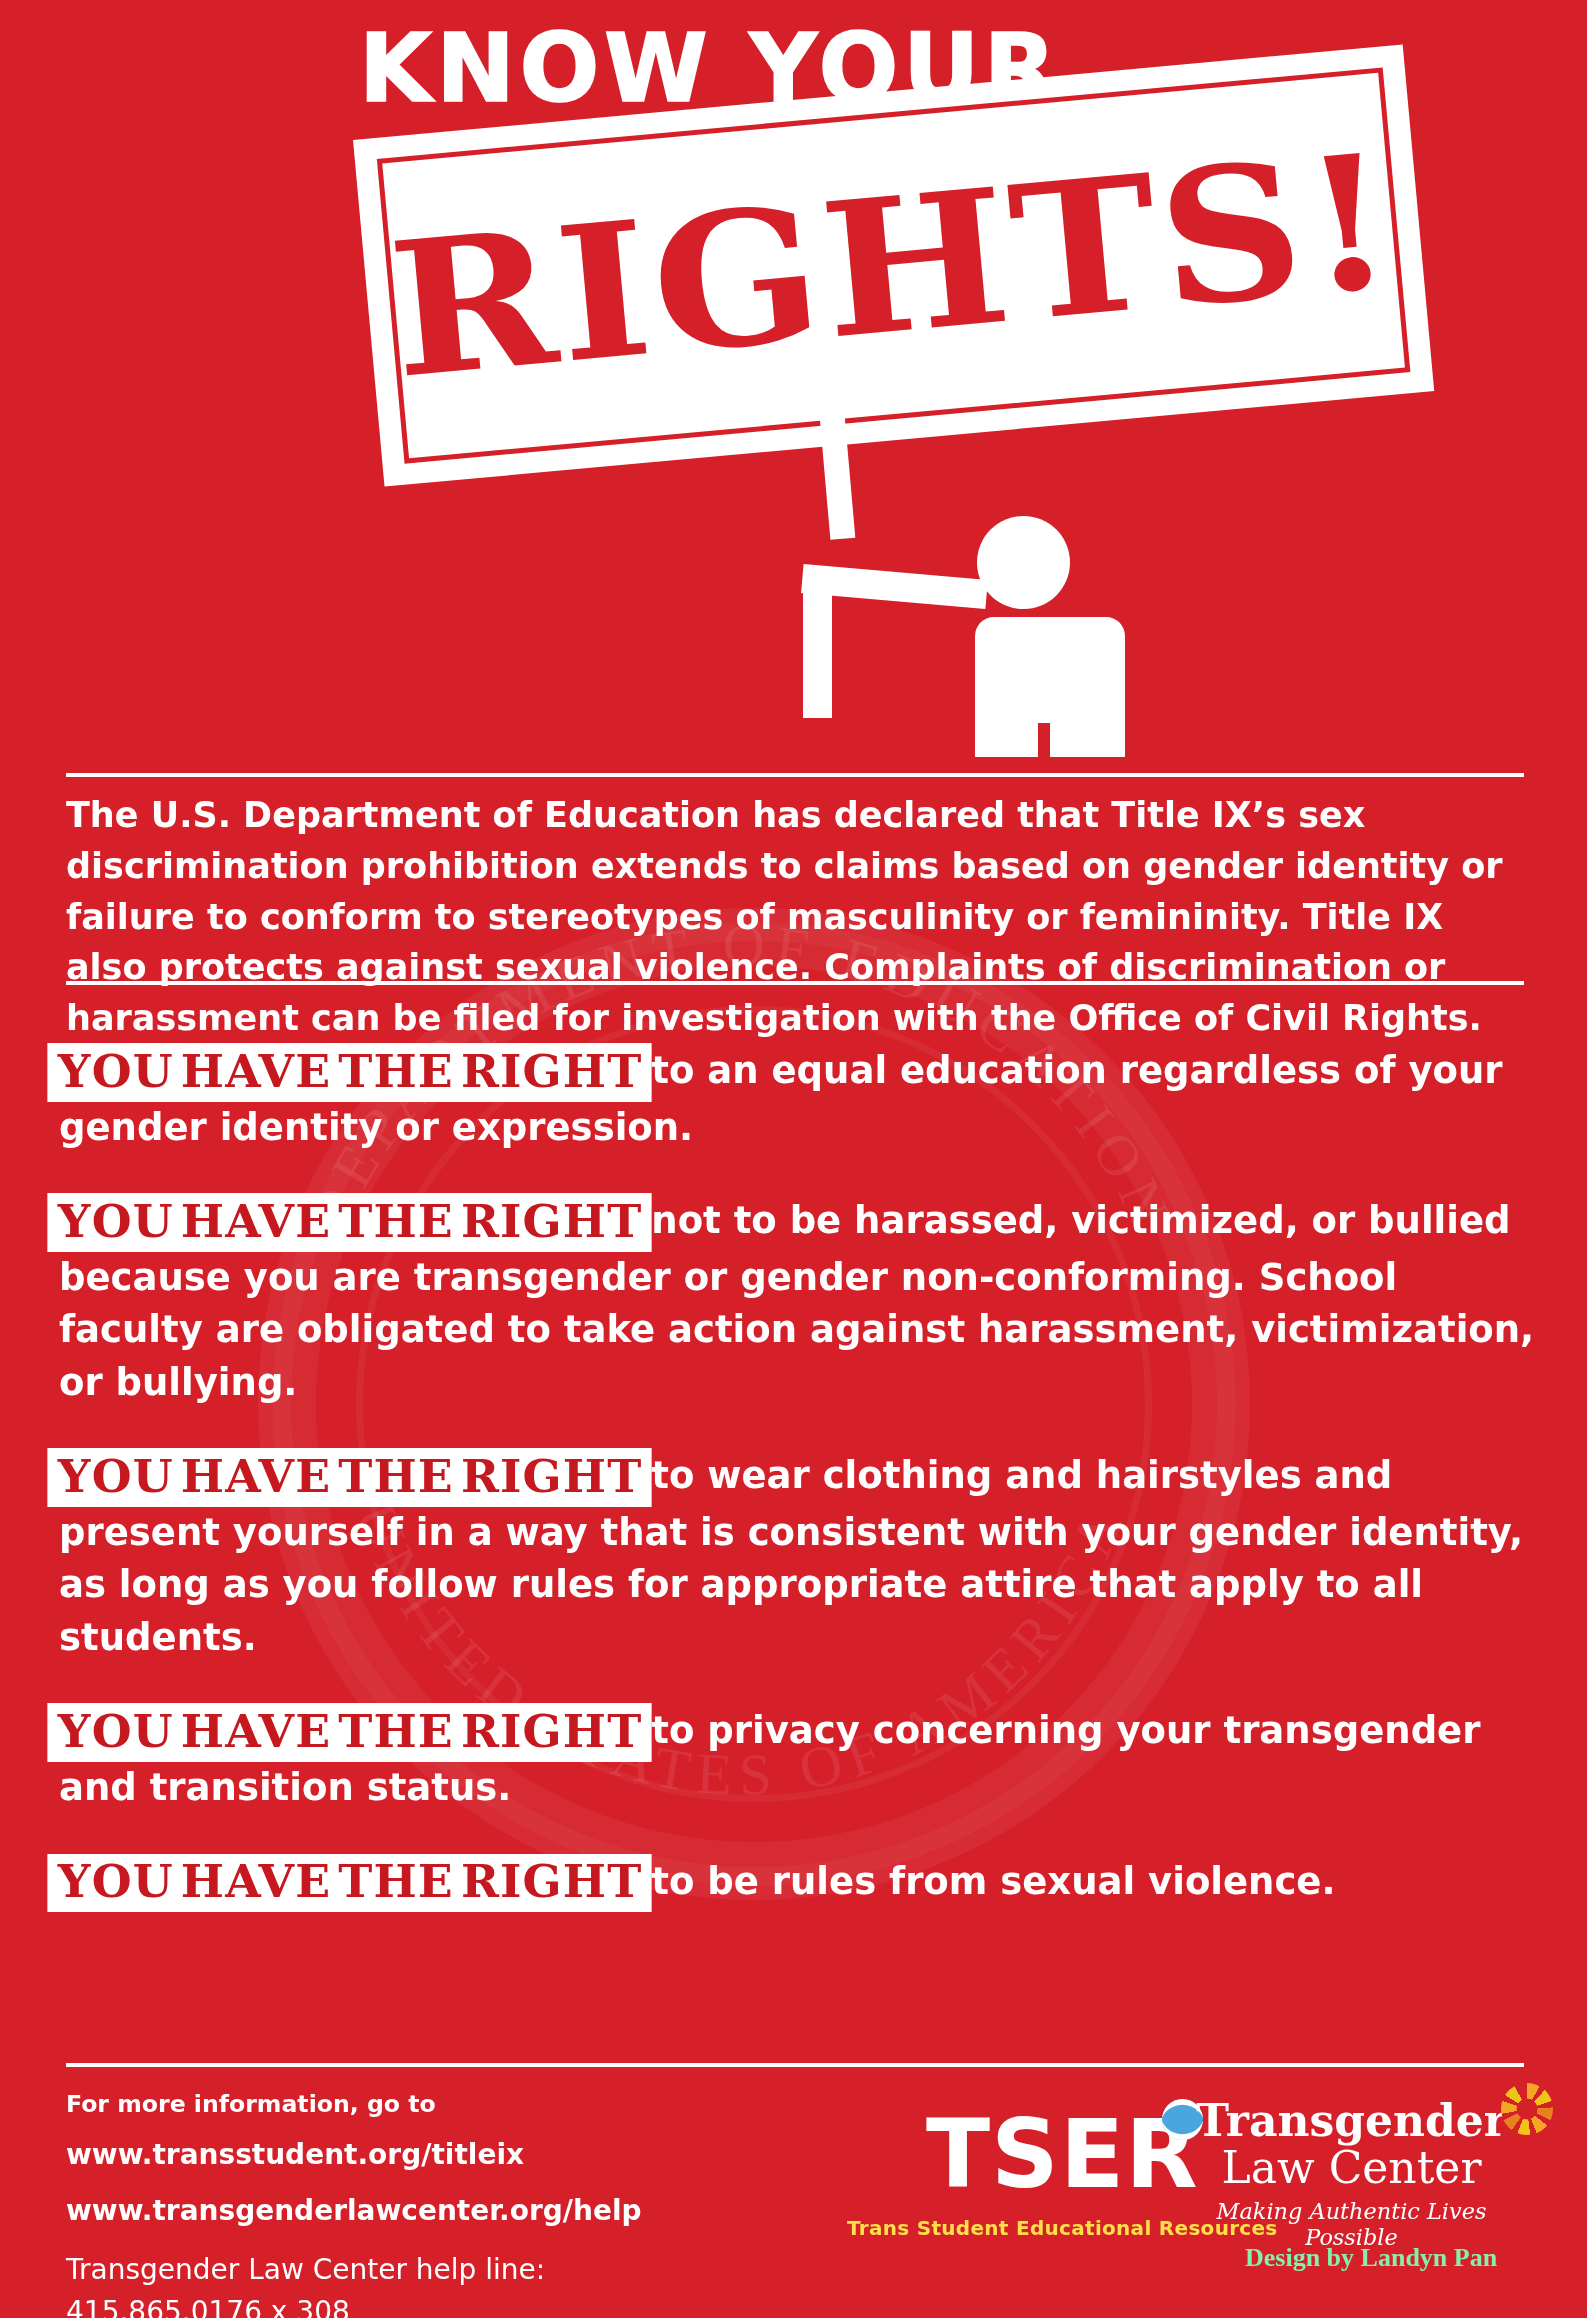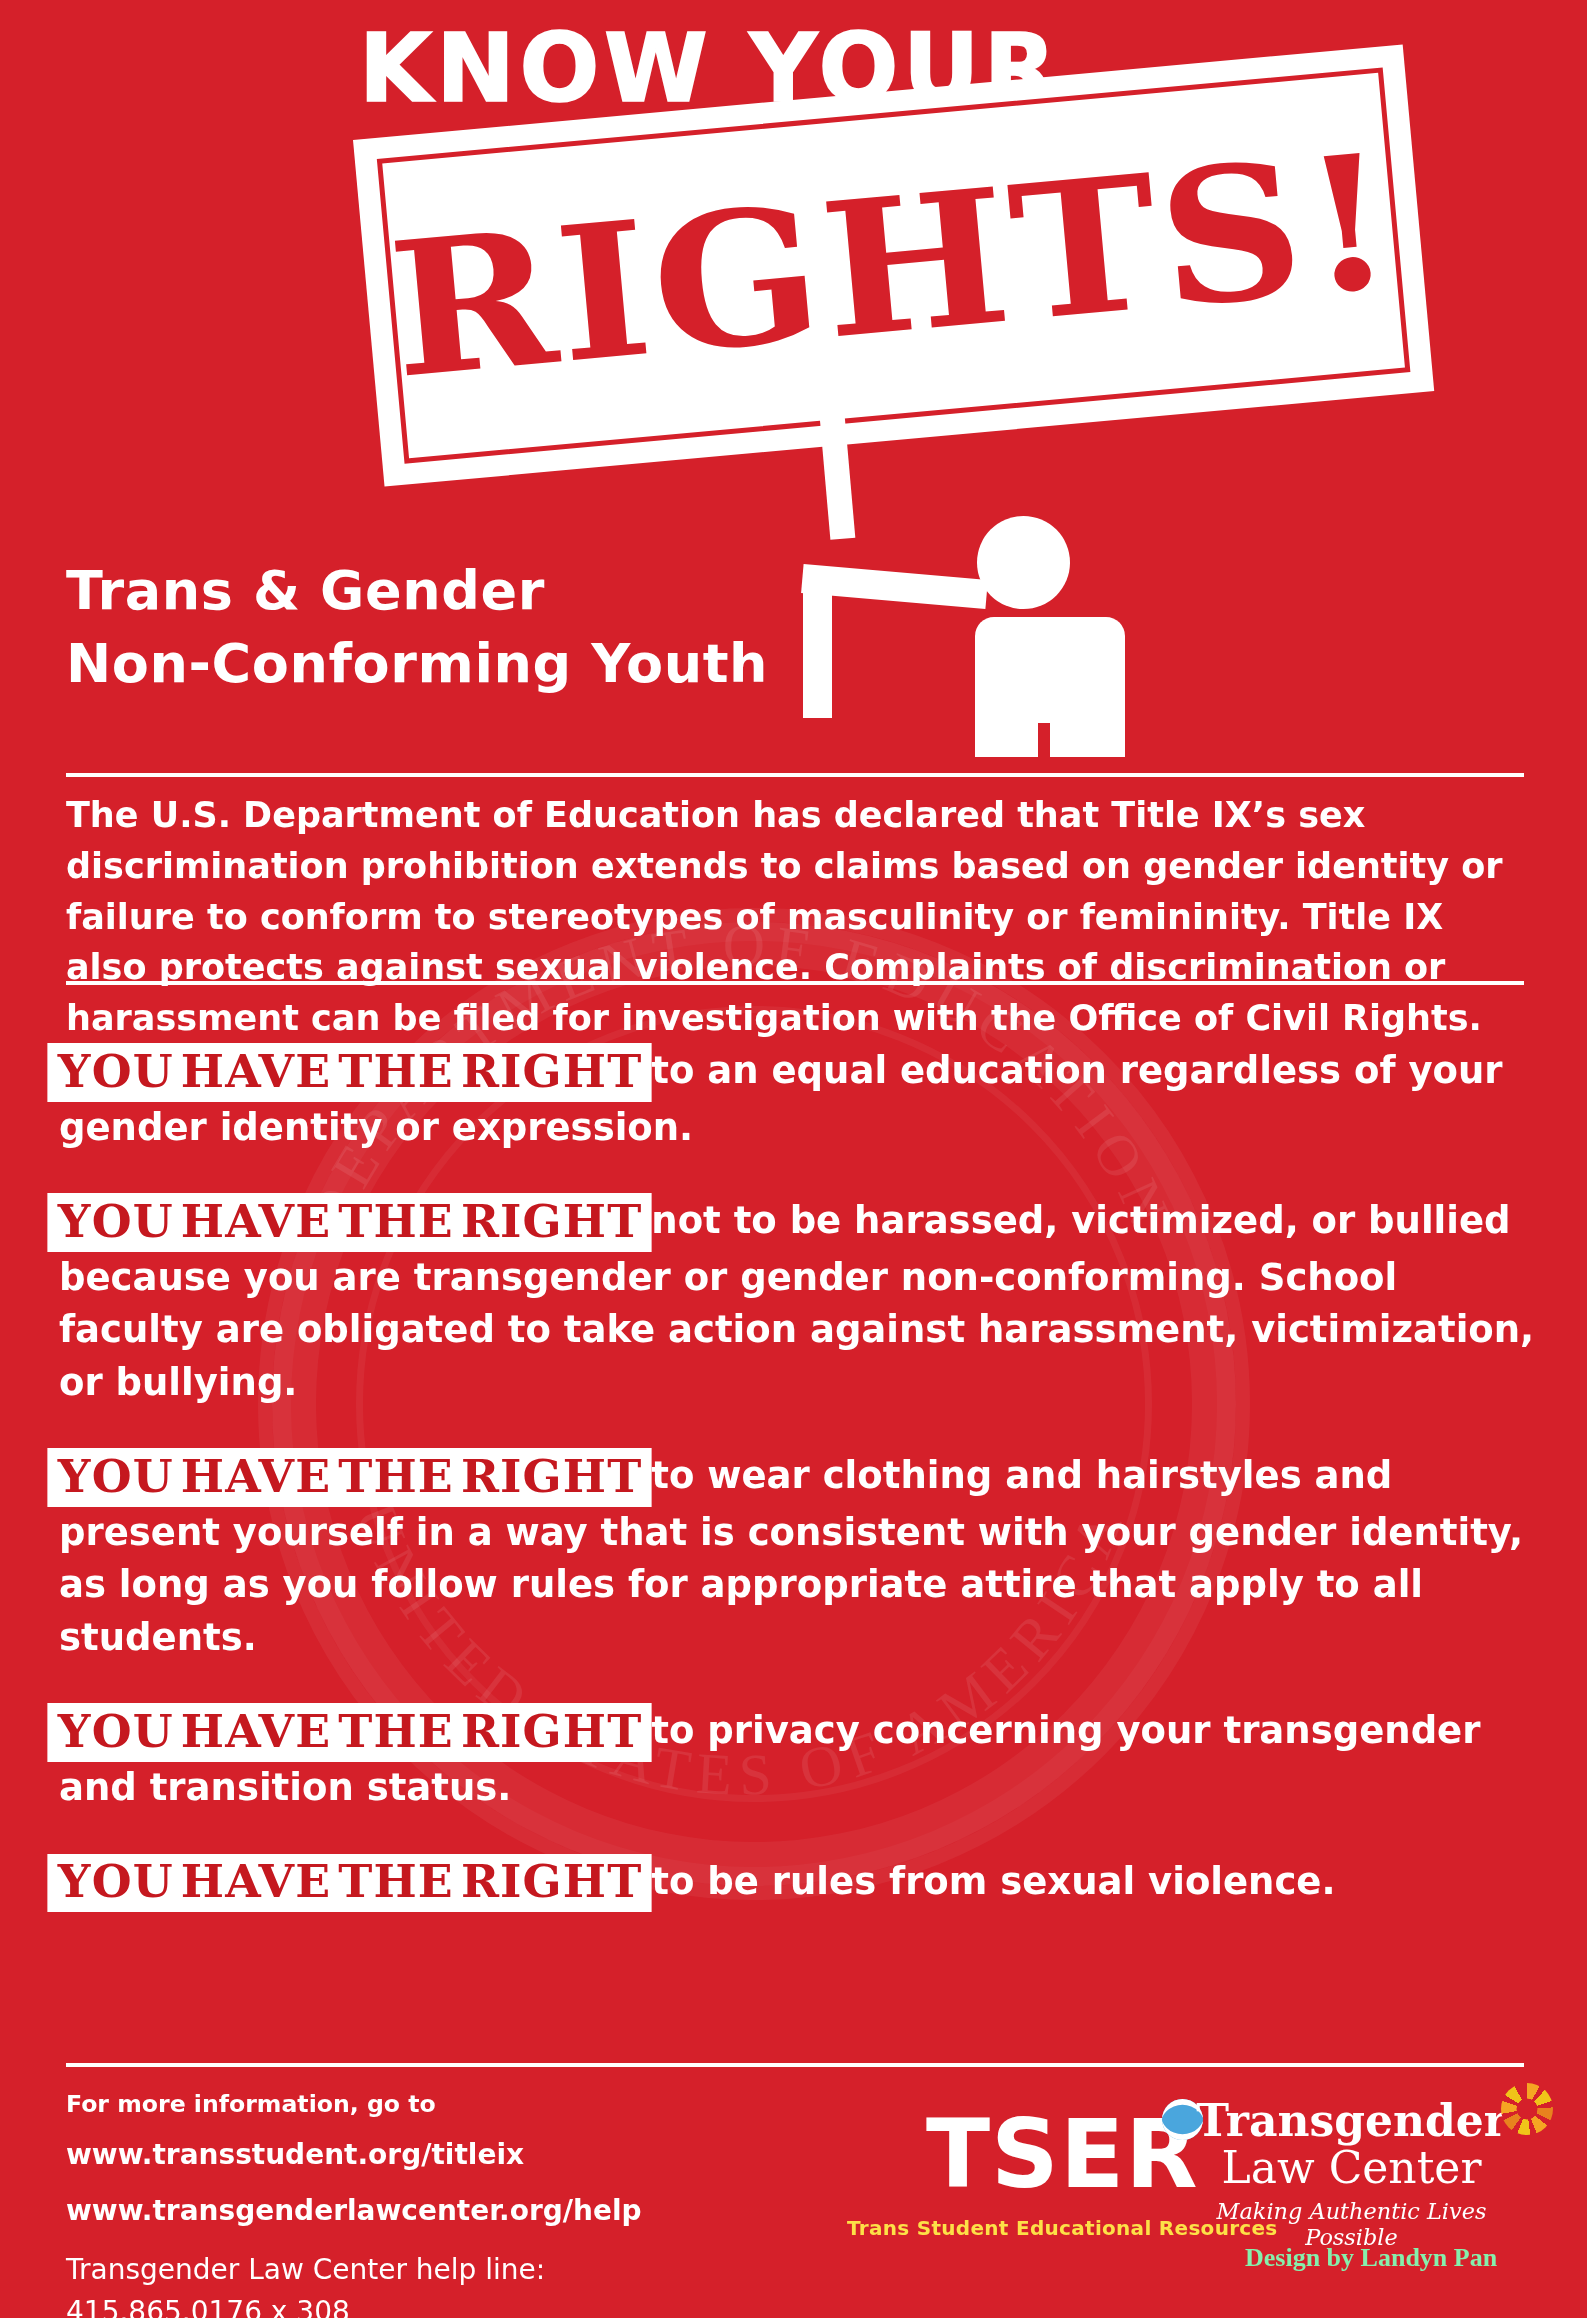--- a/index.html
+++ b/index.html
@@ -392,24 +392,20 @@
   </div>
   <div class="sign-post"></div>
 
   <div class="person-arm"></div>
   <div class="person-arm-v"></div>
   <div class="person-head"></div>
   <div class="person-body"></div>
   <div class="person-legs"></div>
   <div class="person-leg-gap"></div>
 
-  <div class="subtitle">
-    <div>Trans &amp; Gender</div>
-    <div>Non-Conforming Youth</div>
-  </div>
 
   <div class="rule rule-1"></div>
   <div class="rule rule-2"></div>
   <div class="rule rule-3"></div>
 
   <div class="intro">The U.S. Department of Education has declared that Title IX’s sex discrimination prohibition extends to claims based on gender identity or failure to conform to stereotypes of masculinity or femininity. Title IX also protects against sexual violence. Complaints of discrimination or harassment can be filed for investigation with the Office of Civil Rights.</div>
 
   <div class="rights">
     <div class="right-item">
       <div class="right-line">

